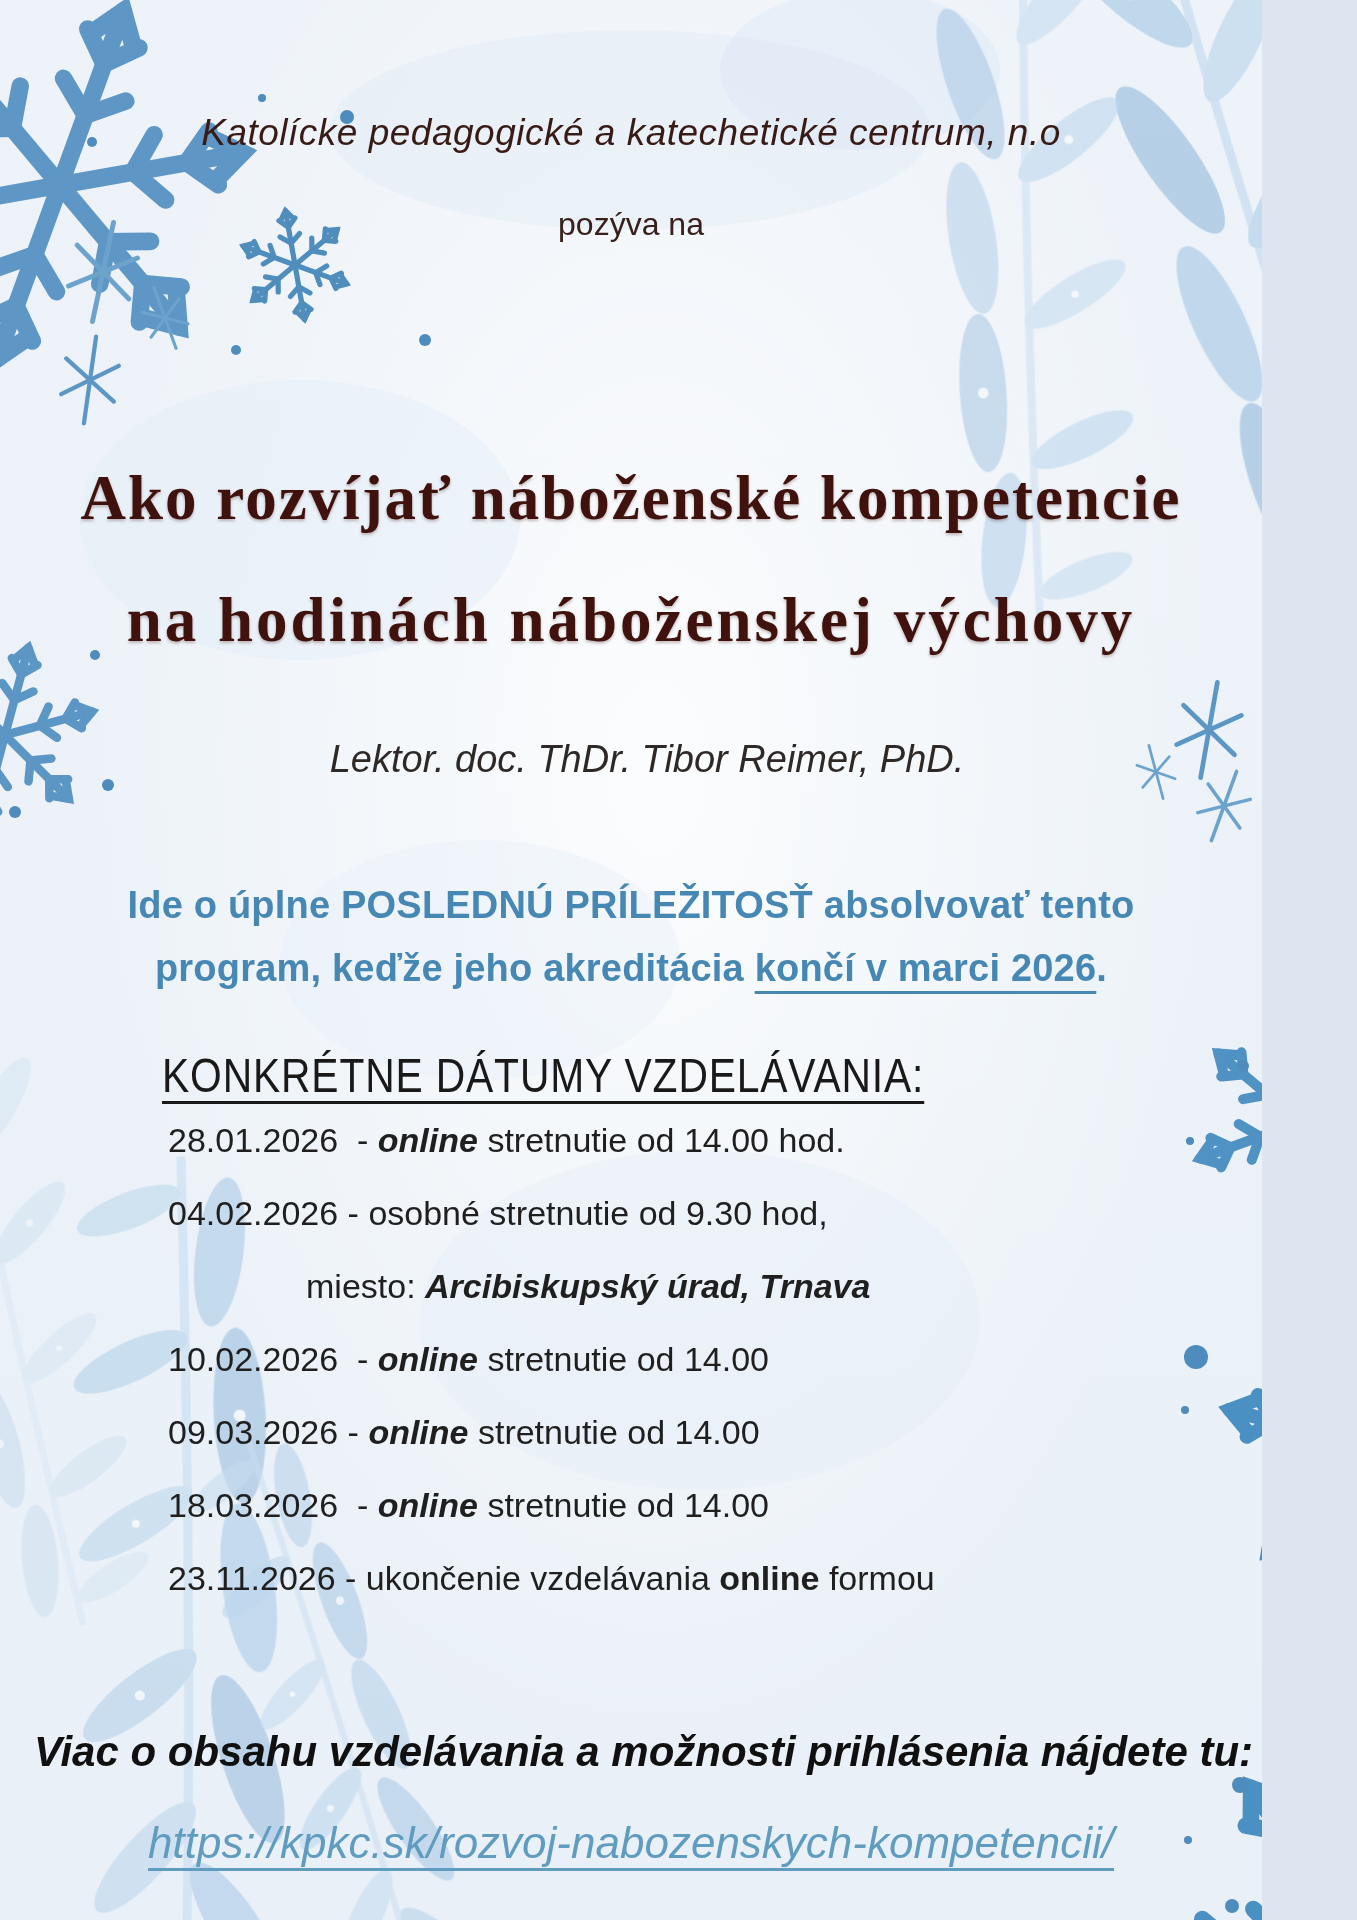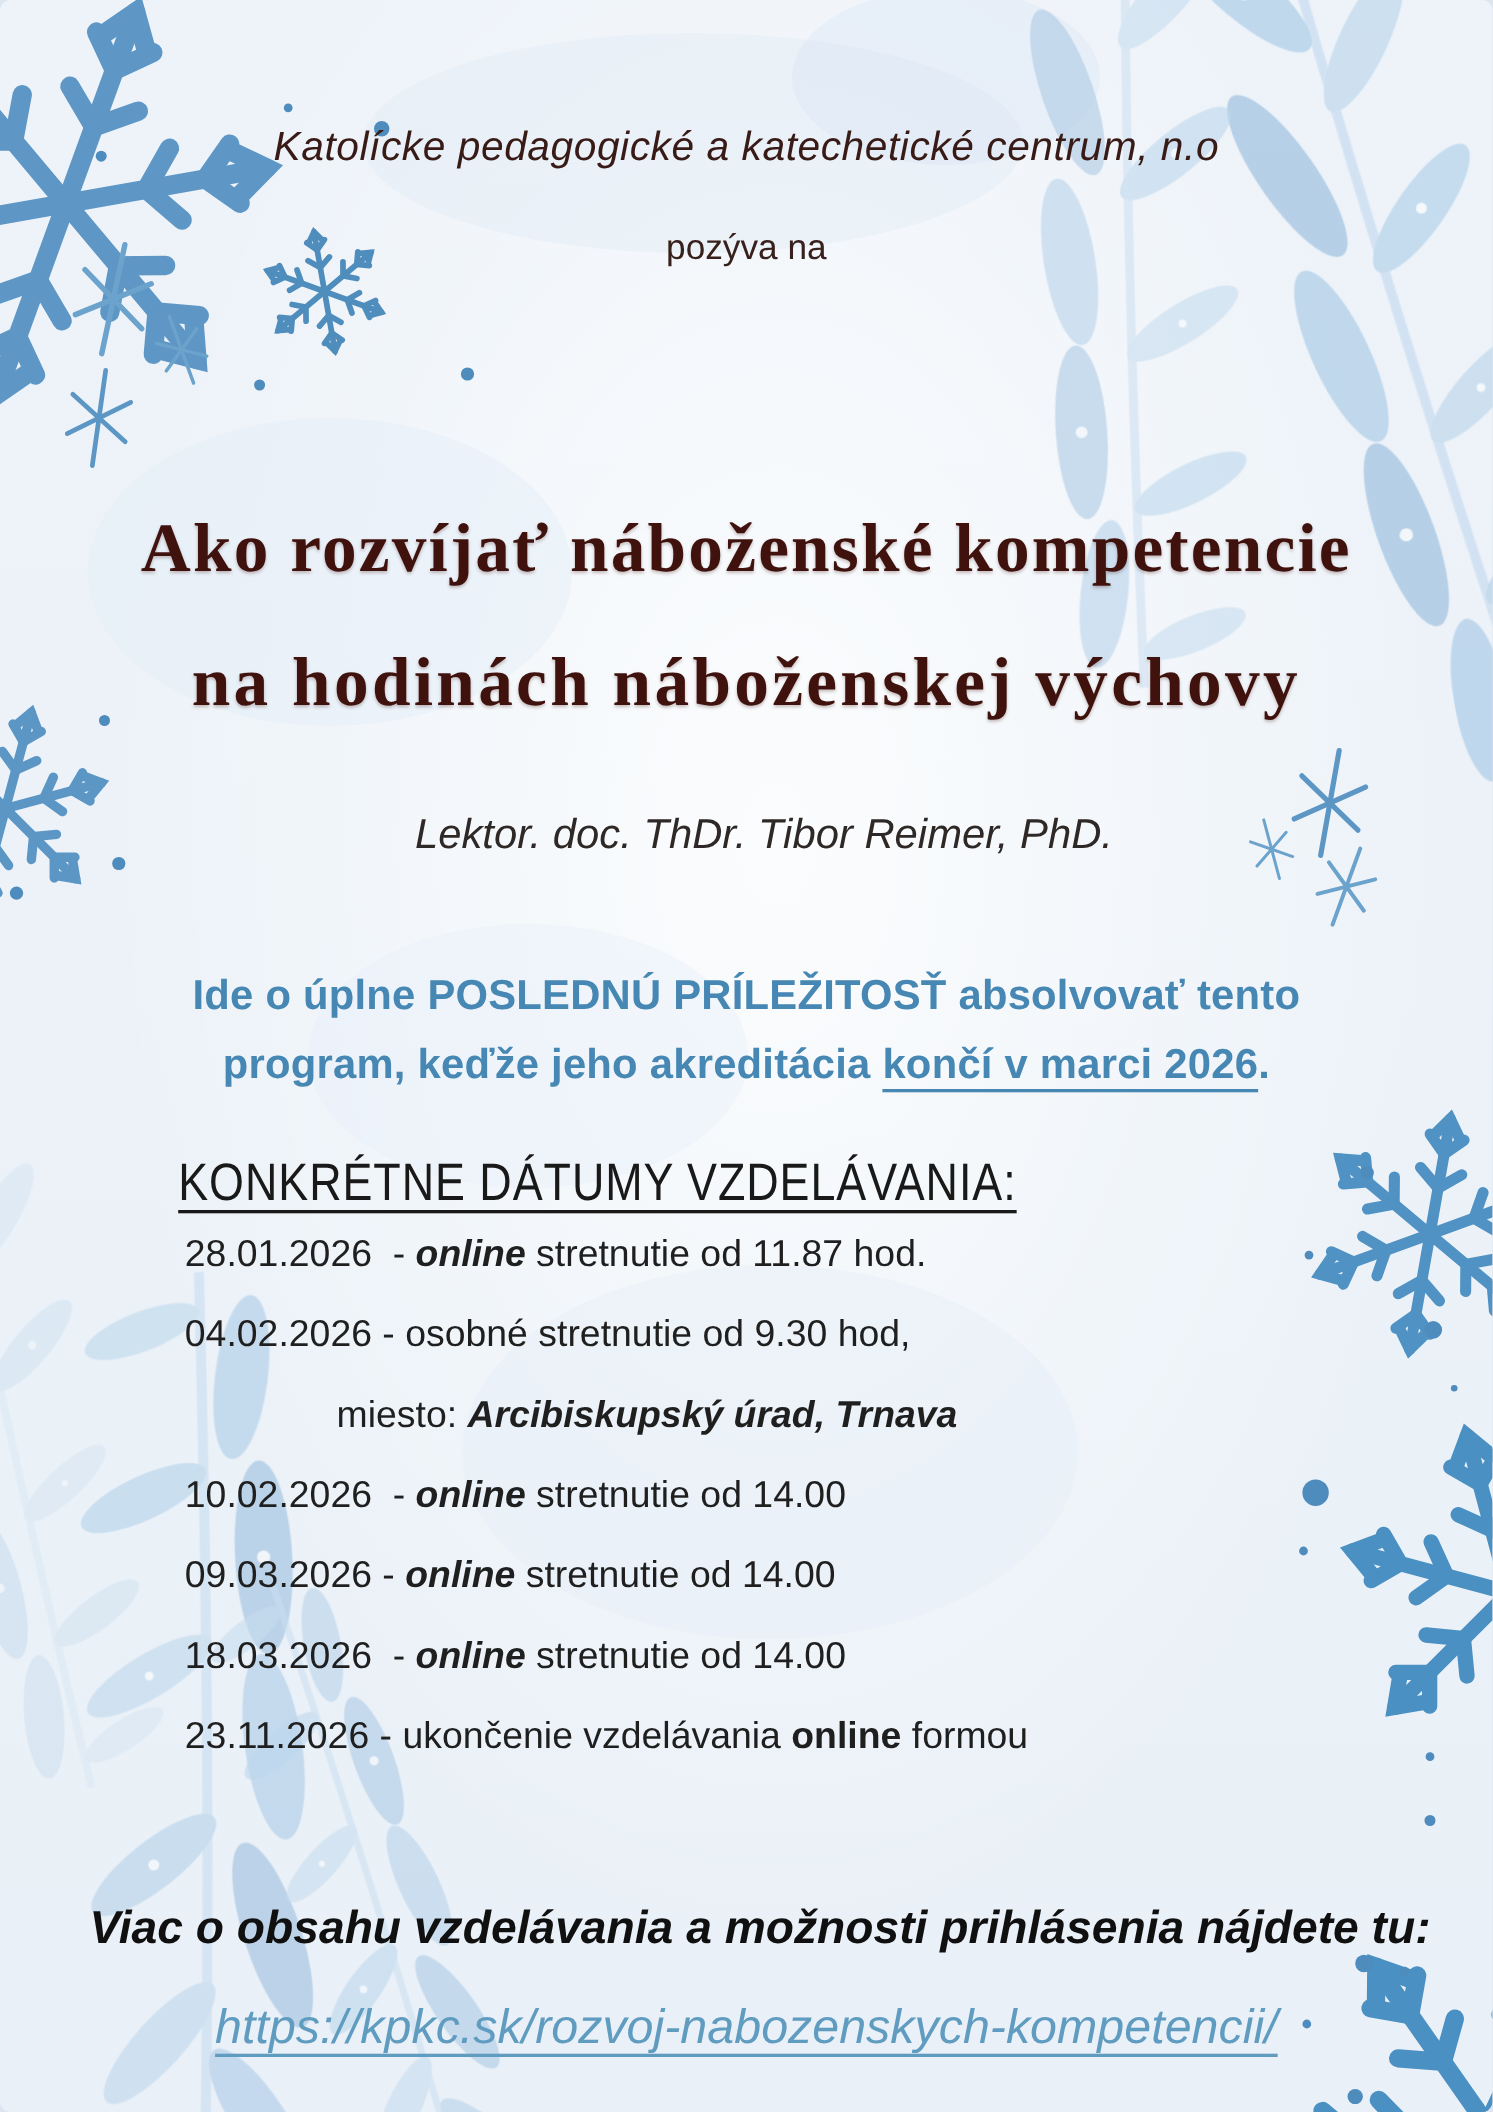--- a/index.html
+++ b/index.html
@@ -1,20 +1,19 @@
 <!DOCTYPE html>
 <html><head>
 <meta charset="utf-8">
 <style>
   html,body{margin:0;padding:0;}
   body{background:#dde6f0; font-family:"Liberation Sans","DejaVu Sans",sans-serif;}
   .poster{
-    position:relative; width:1357px; height:1920px; overflow:hidden;
+    position:relative; width:1262px; height:1920px; overflow:hidden;
     background:linear-gradient(180deg,#eef3f9 0%,#ecf2f8 40%,#e9f0f7 100%);
-    border-radius:10px;
   }
   .glow{position:absolute; inset:0;
     background:radial-gradient(ellipse at 52% 40%, rgba(255,255,255,.8) 0%, rgba(255,255,255,0) 62%);}
   .deco{position:absolute; left:0; top:0; width:1357px; height:1920px;}
   .txt{position:absolute; left:0; right:0; text-align:center; margin:0;}
 
   .org{top:112px; font-size:37px; font-style:italic; color:#381b16; letter-spacing:.5px;}
   .invite{top:206px; font-size:32px; color:#38201c;}
 
   .program{top:322px;}
@@ -189,21 +188,21 @@
   <p class="txt lektor">Lektor. doc. ThDr. Tibor Reimer, PhD.</p>
 
   <div class="txt notice">
     <div>Ide o úplne POSLEDNÚ PRÍLEŽITOSŤ absolvovať tento</div>
     <div><span>program, keďže jeho akreditácia </span><span class="u">končí v marci 2026</span><span>.</span></div>
   </div>
 
   <h2 class="dates-head"><span class="cond">KONKRÉTNE DÁTUMY VZDELÁVANIA:</span></h2>
 
   <div class="schedule">
-    <div class="row"><span>28.01.2026  - </span><span class="em-bi">online</span><span> stretnutie od 11.87 hod.</span></div>
+    <div class="row"><span>28.01.2026  - </span><span class="em-bi">online</span><span> stretnutie od 14.00 hod.</span></div>
     <div class="row"><span>04.02.2026 - osobné stretnutie od 9.30 hod,</span><span class="em-bi"></span><span></span></div>
     <div class="row indent"><span>miesto: </span><span class="em-bi">Arcibiskupský úrad, Trnava</span><span></span></div>
     <div class="row"><span>10.02.2026  - </span><span class="em-bi">online</span><span> stretnutie od 14.00</span></div>
     <div class="row"><span>09.03.2026 - </span><span class="em-bi">online</span><span> stretnutie od 14.00</span></div>
     <div class="row"><span>18.03.2026  - </span><span class="em-bi">online</span><span> stretnutie od 14.00</span></div>
     <div class="row"><span>23.11.2026 - ukončenie vzdelávania </span><span class="em-b">online</span><span> formou</span></div>
   </div>
 
   <p class="txt more">Viac o obsahu vzdelávania a možnosti prihlásenia nájdete tu:</p>
   <a class="txt link" href="#">https://kpkc.sk/rozvoj-nabozenskych-kompetencii/</a>

